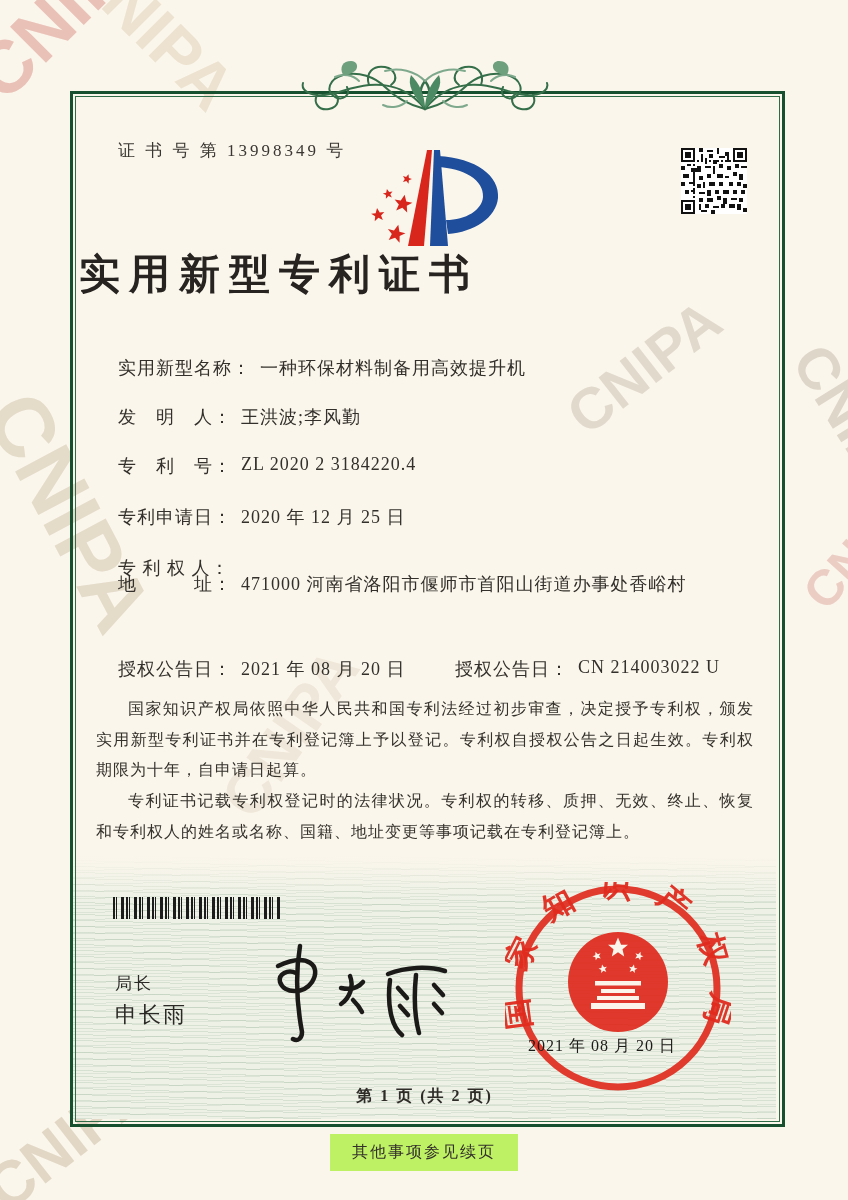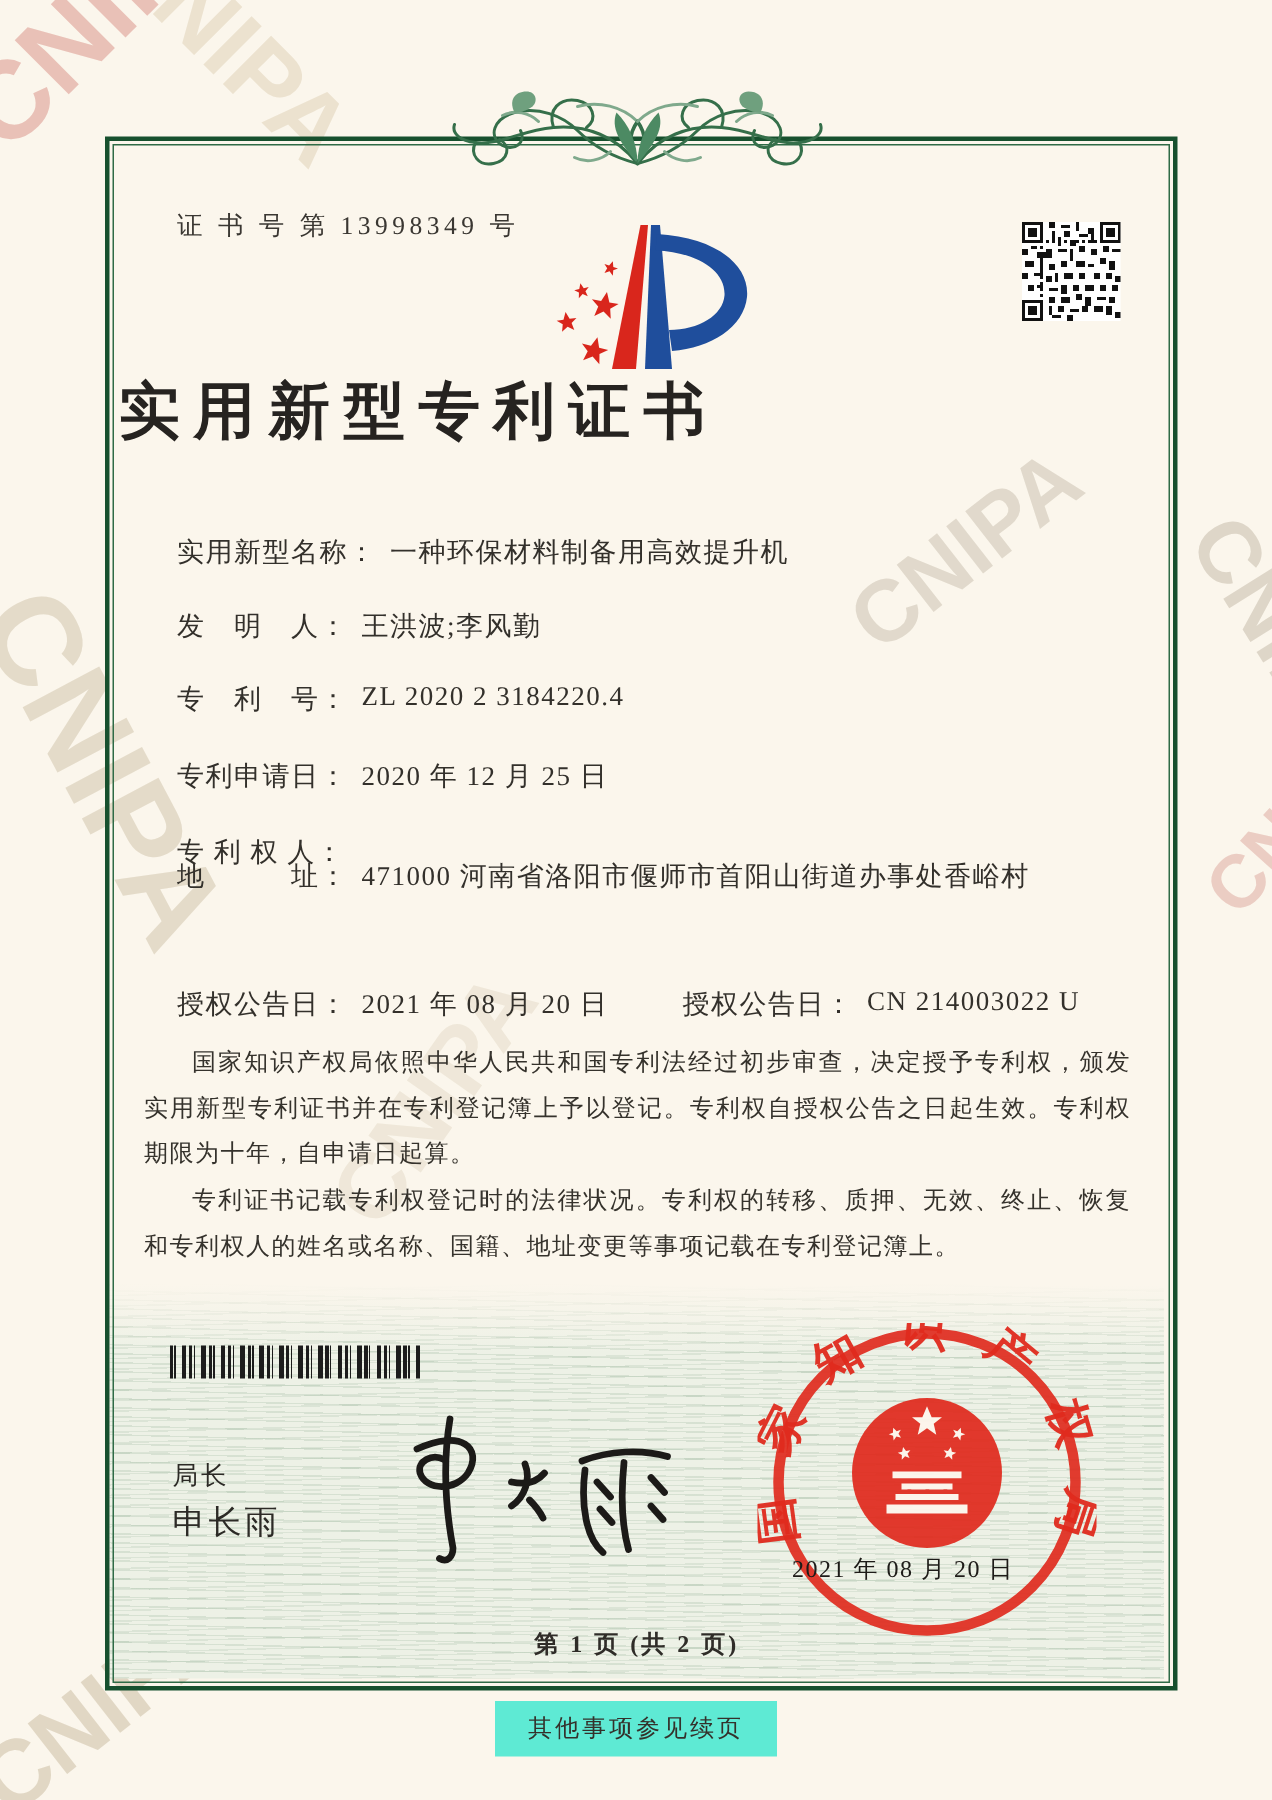--- a/index.html
+++ b/index.html
@@ -63,21 +63,21 @@
              #1c1c1c 8px 11px, rgba(0,0,0,0) 11px 13px);}
   .sig-title{position:absolute;left:115px;top:972px;font-size:17px;letter-spacing:2px;color:#2c2a26;}
   .sig-name{position:absolute;left:115px;top:1000px;font-size:22px;letter-spacing:2px;color:#2c2a26;}
   .signature{position:absolute;left:238px;top:938px;width:224px;height:112px;}
   .seal{position:absolute;left:505px;top:882px;width:226px;height:214px;}
   .seal-date{position:absolute;left:528px;top:1036px;width:190px;font-size:16px;
              letter-spacing:1px;color:#1d1b18;z-index:5;}
   .page-info{position:absolute;left:70px;top:1086px;width:709px;text-align:center;
              font-size:16px;letter-spacing:2px;color:#2f2c28;font-weight:bold;}
   .footer-note{position:absolute;left:50%;top:1134px;transform:translateX(-50%);
-               background:#5eead4;padding:8px 22px;font-size:16px;letter-spacing:2px;color:#34312b;}
+               background:#bef264;padding:8px 22px;font-size:16px;letter-spacing:2px;color:#34312b;}
 </style>
 </head>
 <body>
 
 <div class="page">
 
   <div class="wm wm1">CNIPA</div>
   <div class="wm wm2">CNIPA</div>
   <div class="wm wm3">CNIPA</div>
   <div class="wm wm4">CNIPA</div>

